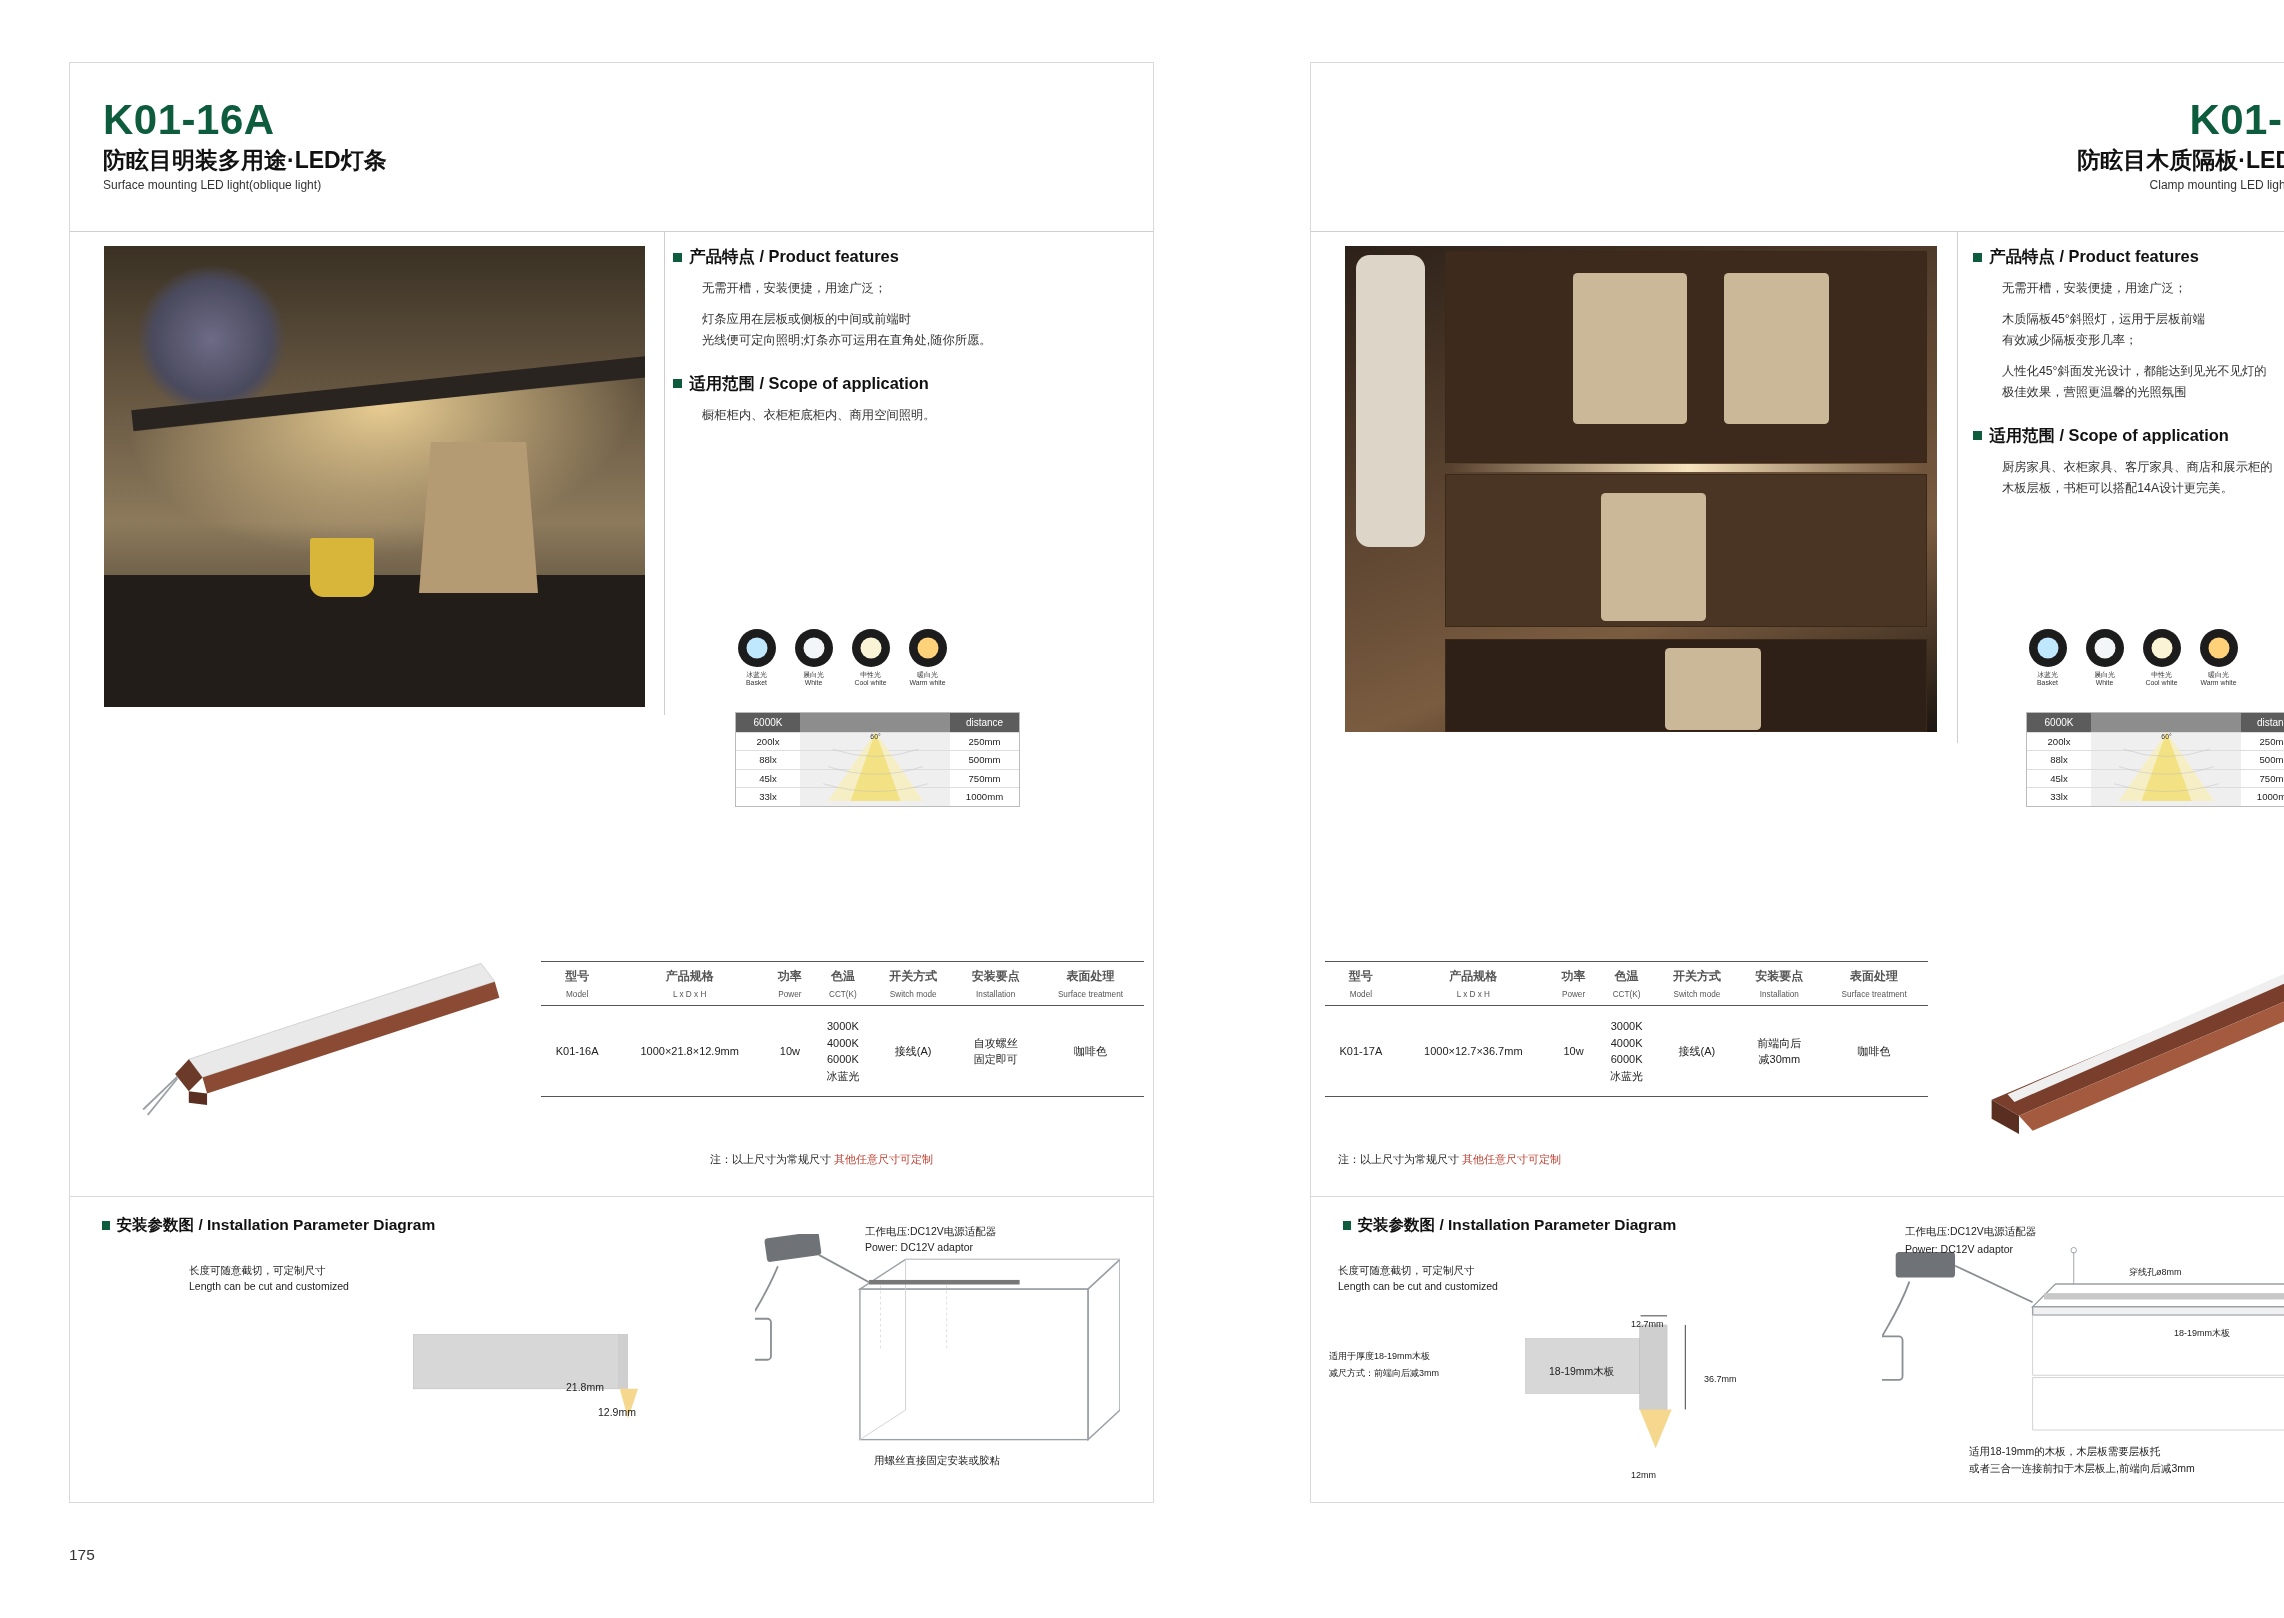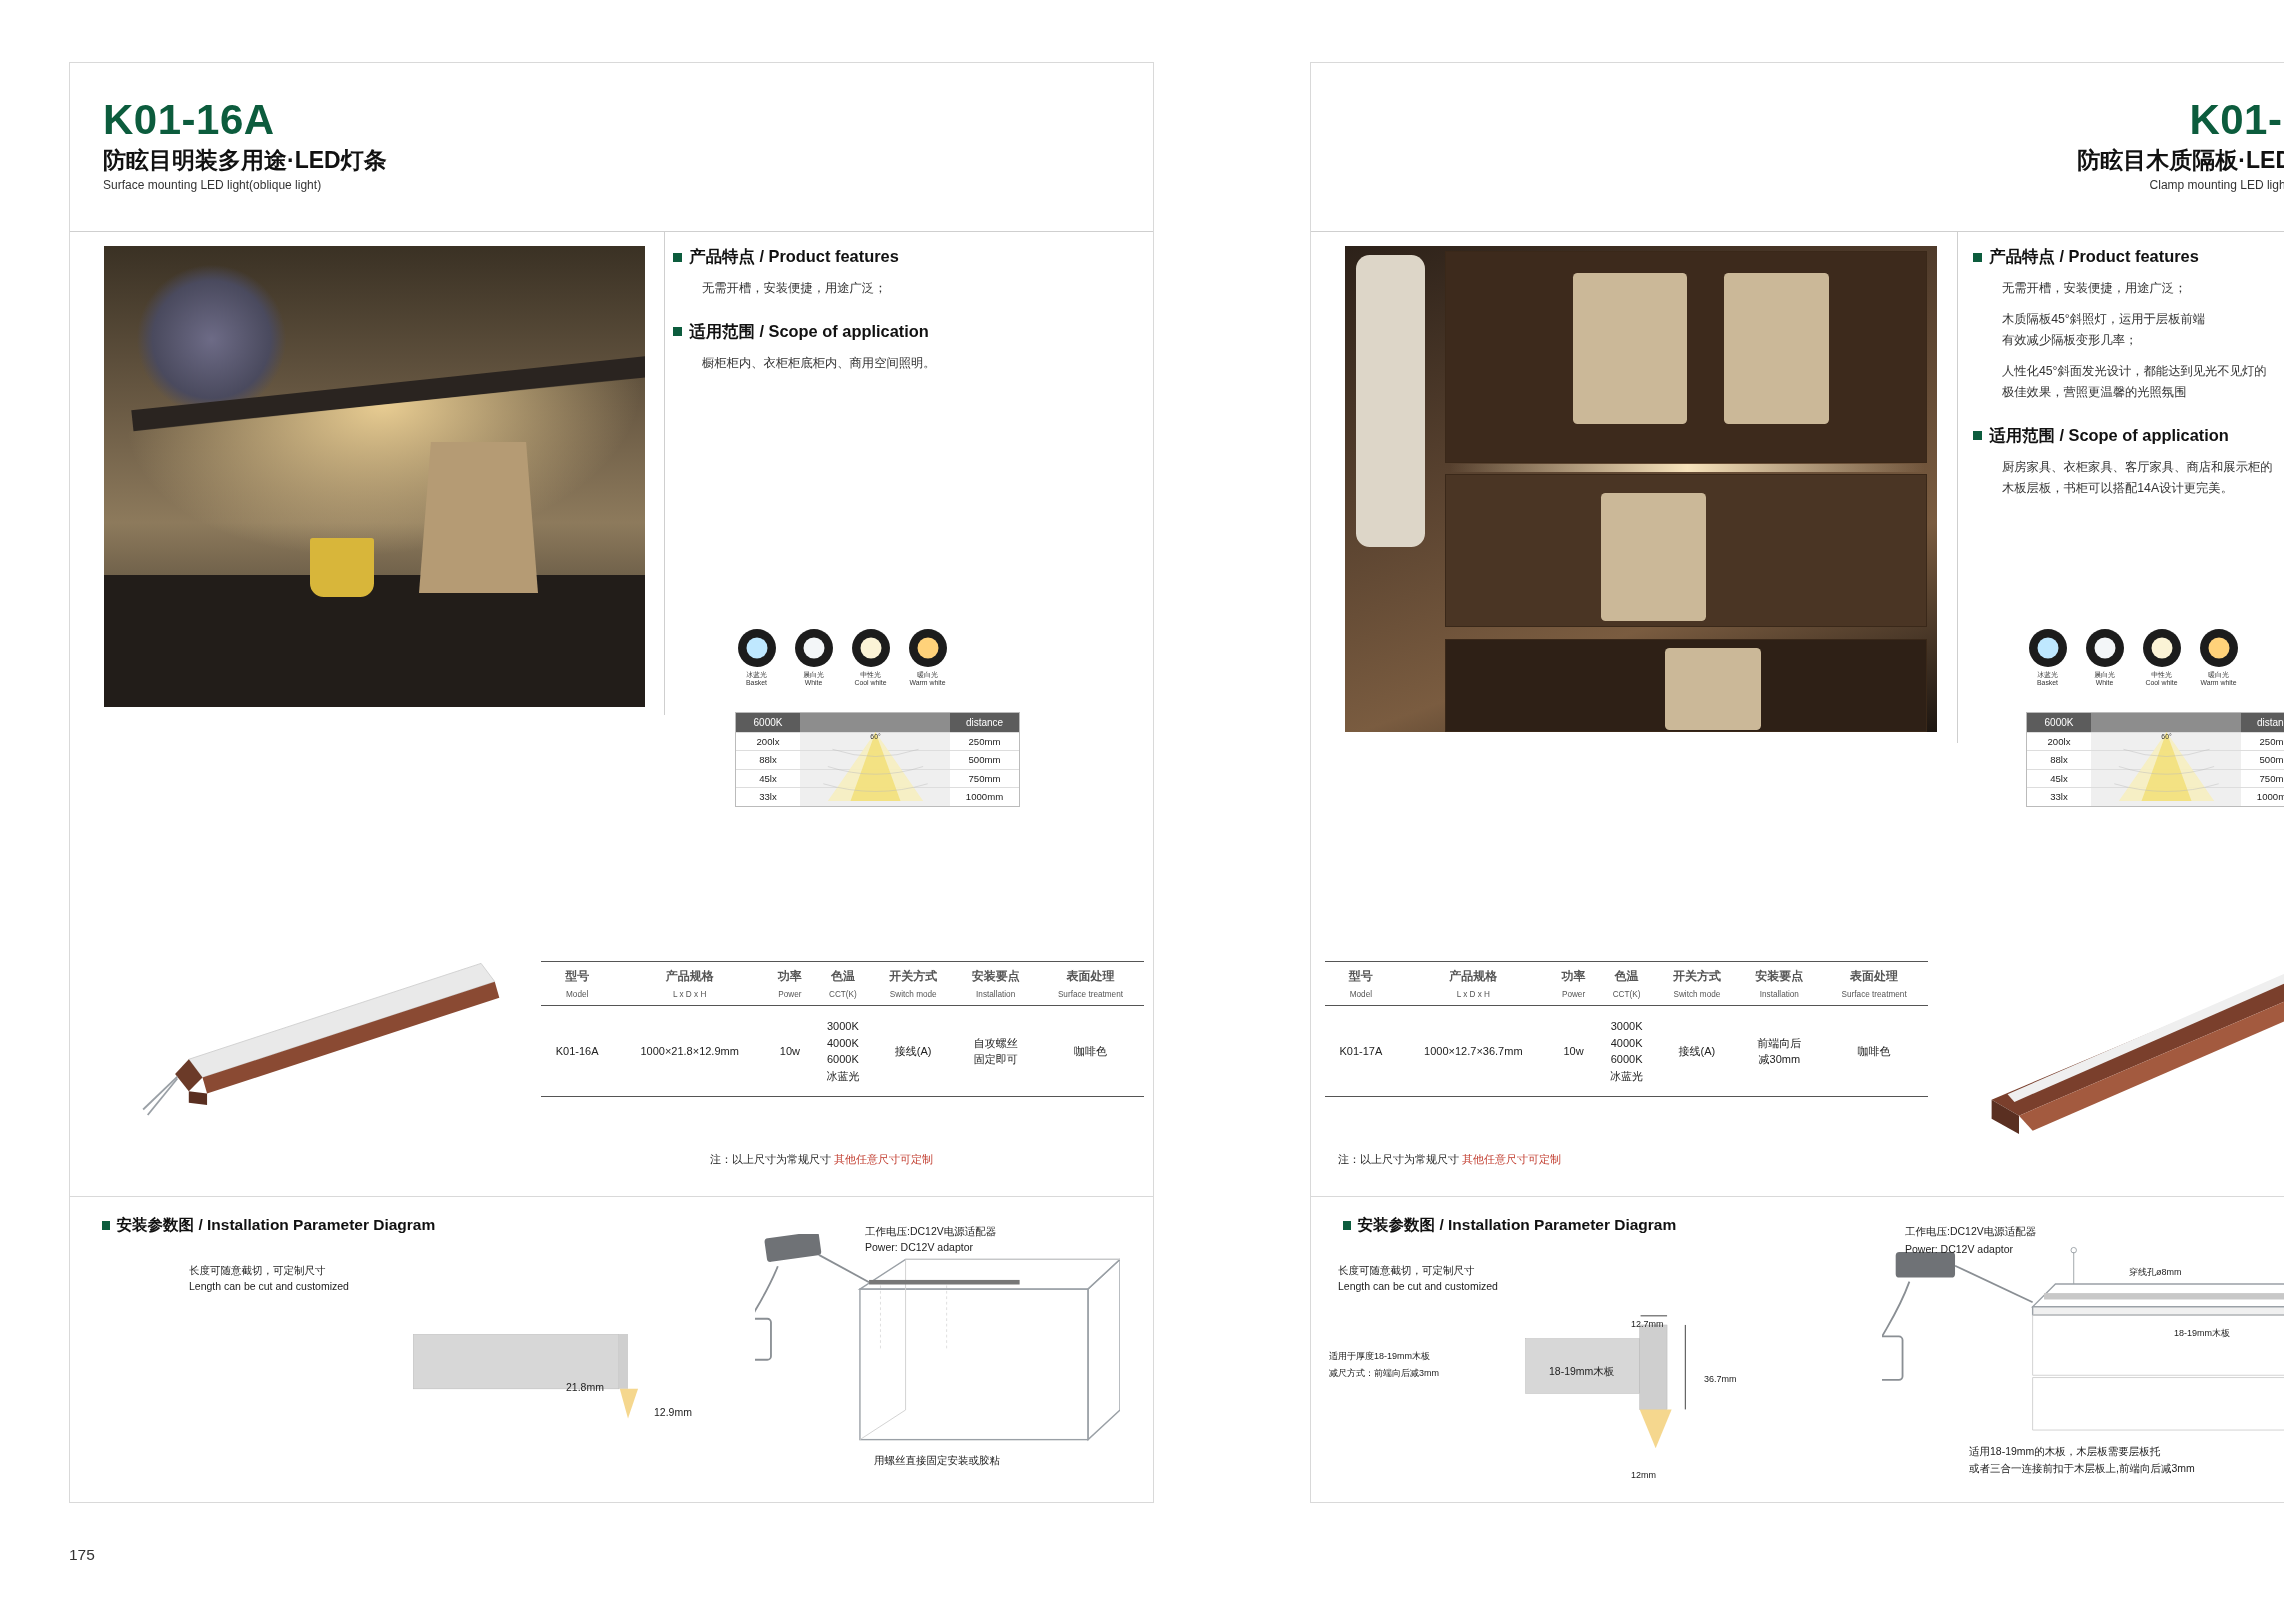--- a/index.html
+++ b/index.html
@@ -116,20 +116,22 @@
         <div class="k-mug" style="left:206px;top:292px;width:64px;height:59px;"></div>
       </div>
 
       <div class="feat feat-l">
         <div class="feat-head">
           <span class="sq"></span>
           <span>产品特点 / Product features</span>
         </div>
         <div class="feat-body">
           <p style="white-space:pre-line">无需开槽，安装便捷，用途广泛；</p>
+          <p style="white-space:pre-line">灯条应用在层板或侧板的中间或前端时
+光线便可定向照明;灯条亦可运用在直角处,随你所愿。</p>
         </div>
         <div class="feat-head" style="margin-top:21px">
           <span class="sq"></span>
           <span>适用范围 / Scope of application</span>
         </div>
         <div class="feat-body" style="white-space:pre-line">橱柜柜内、衣柜柜底柜内、商用空间照明。</div>
       </div>
 
       <div class="cct-row" style="left:667px;top:566px;">
         <div class="cct">
@@ -283,21 +285,21 @@
         <div class="small" style="position:absolute;left:119px;top:82px;">Length can be cut and customized</div>
 
         <div style="position:absolute;left:343px;top:137px;width:238px;height:91px;">
           <svg width="238" height="96" viewBox="0 0 520 210">
             <rect x="0" y="0" width="450" height="120" fill="#d7d7d7" stroke="#b5b5b5"></rect>
             <polygon points="450,0 470,0 470,120 450,120" fill="#cfcfcf"></polygon>
             <polygon points="452,120 492,120 470,185" fill="#f3d07a" opacity="0.85"></polygon>
           </svg>
         </div>
         <div class="small" style="position:absolute;left:496px;top:183px;">21.8mm</div>
-        <div class="small" style="position:absolute;left:584px;top:208px;">12.9mm</div>
+        <div class="small" style="position:absolute;left:528px;top:208px;">12.9mm</div>
 
         <div style="position:absolute;left:685px;top:37px;width:365px;height:247px;">
           <svg width="365" height="247" viewBox="0 0 800 540">
             <rect x="230" y="120" width="500" height="330" fill="none" stroke="#9aa0a6" stroke-width="3"></rect>
             <polygon points="230,120 330,55 800,55 730,120" fill="none" stroke="#9aa0a6" stroke-width="3"></polygon>
             <polygon points="730,120 800,55 800,385 730,450" fill="none" stroke="#9aa0a6" stroke-width="3"></polygon>
             <line x1="330" y1="55" x2="330" y2="385" stroke="#cfcfcf" stroke-width="2"></line>
             <line x1="330" y1="385" x2="230" y2="450" stroke="#cfcfcf" stroke-width="2"></line>
             <line x1="330" y1="55" x2="800" y2="55" stroke="#cfcfcf" stroke-width="2"></line>
             <rect x="250" y="100" width="330" height="10" fill="#777"></rect>

